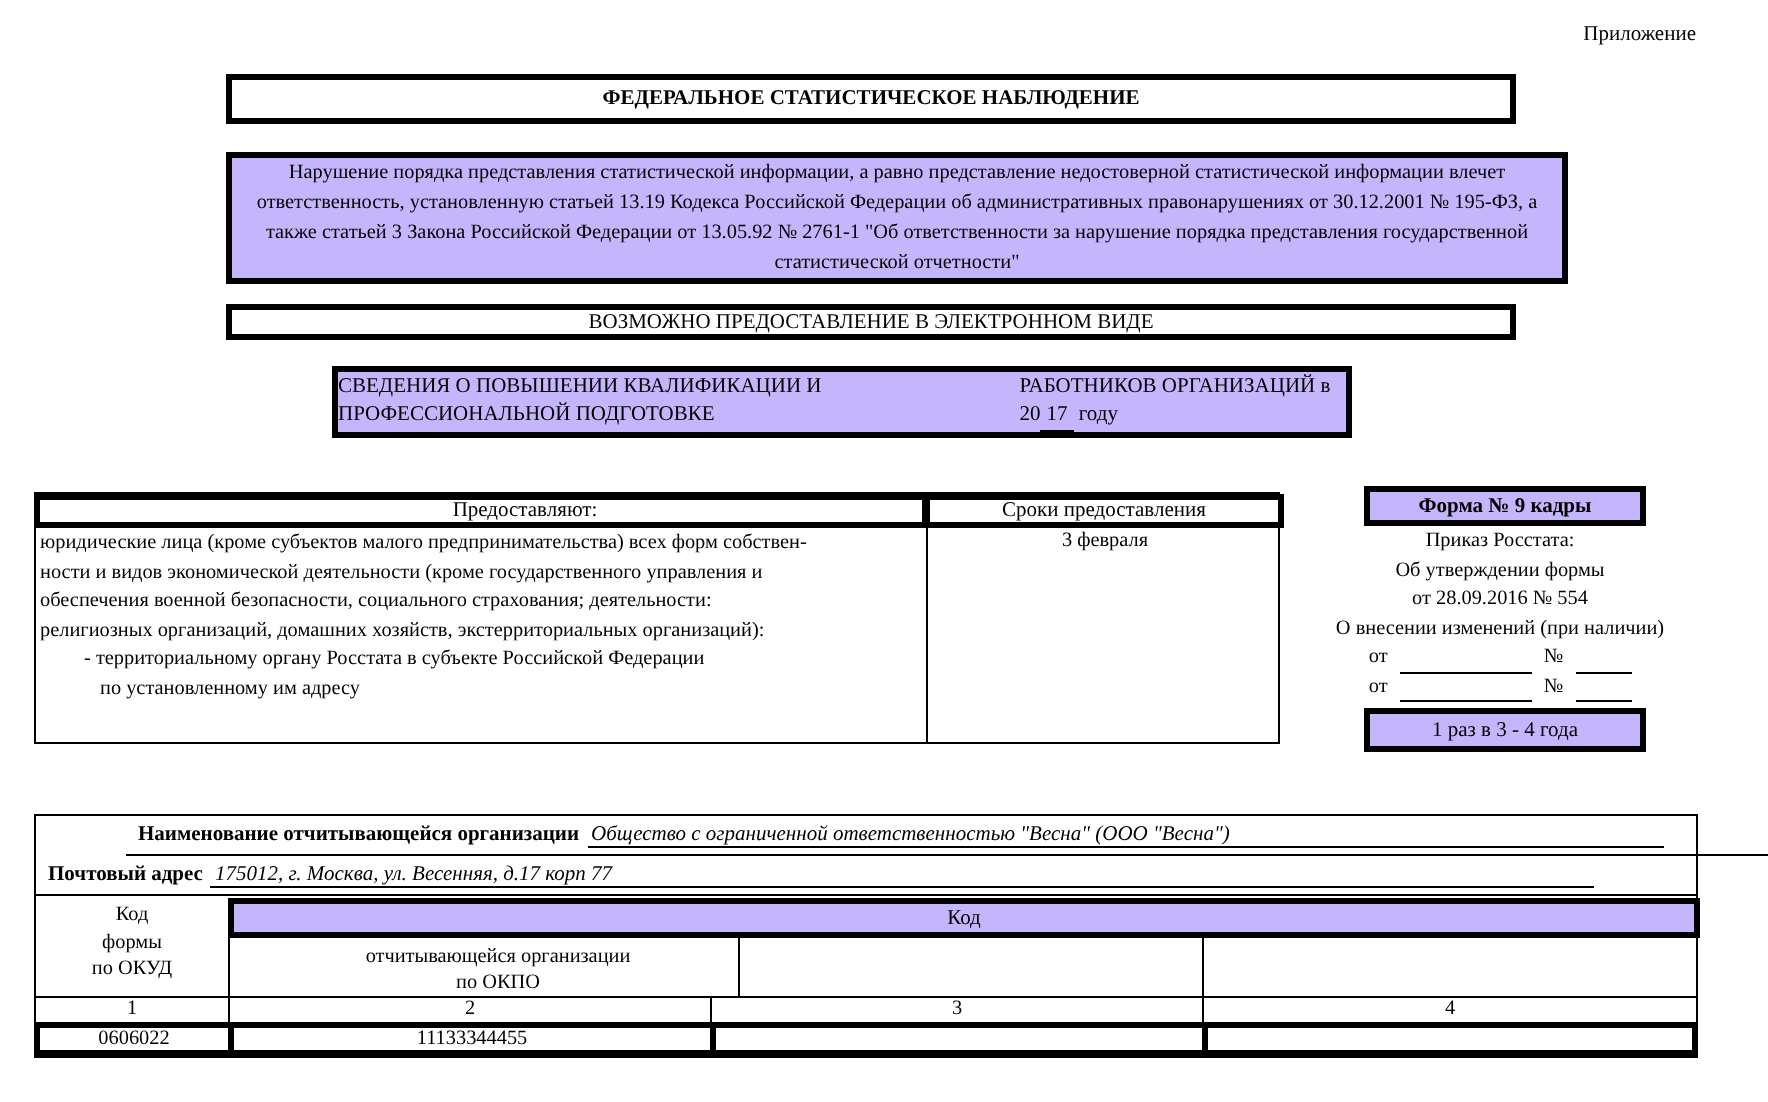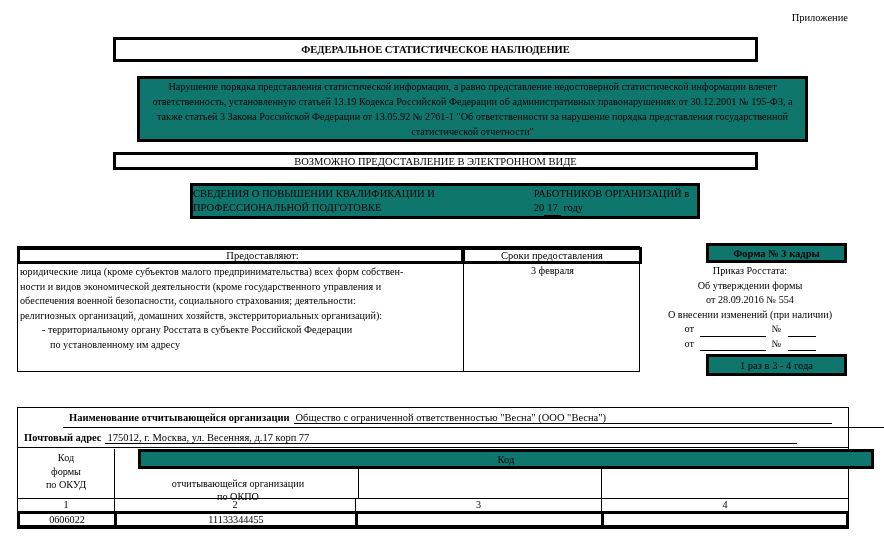--- a/index.html
+++ b/index.html
@@ -1,20 +1,20 @@
 <!DOCTYPE html>
 <html><head>
 <meta charset="utf-8">
 <style>
   html, body { margin:0; padding:0; background:#fff; }
   body { width:884px; height:551px; position:relative; overflow:hidden;
          font-family:"Liberation Serif", "DejaVu Serif", serif; color:#000; font-size:10.5px; }
   .abs { position:absolute; box-sizing:border-box; }
   .center { text-align:center; }
-  .gray { background:#0f766e;margin-left:24px; }
+  .gray { background:#c4b5fd; }
   .thick { border:3px solid #000; }
 
   #appendix { right:36px; top:12px; font-size:10.5px;padding-left:25px; }
   #fed-box { left:113px; top:37px; width:645px; height:25px; font-weight:bold; font-size:10.5px;
              display:flex; align-items:center; justify-content:center; }
   #warn-box { left:113px; top:76px; width:671px; height:66px; font-size:10.2px; line-height:15px;
               padding:2px 4px; display:flex; align-items:center; justify-content:center; }
   #elec-box { left:113px; top:152px; width:645px; height:18px;
               display:flex; align-items:center; justify-content:center; font-size:10.5px; }
   #title-box { left:166px; top:183px; width:510px; height:36px; line-height:14px; font-size:10.5px;
@@ -40,31 +40,31 @@
   .ot-row { display:flex; justify-content:center; align-items:flex-end; gap:6px; }
   .uline { display:inline-block; border-bottom:1px solid #000; height:11px; }
   #freq { left:682px; top:354px; width:141px; height:22px;
           display:flex; align-items:center; justify-content:center; font-size:10.5px; }
 
   
   #org-outer { left:17px; top:407px; width:832px; height:122px; border:1px solid #000; }
   .org-row { position:absolute; left:0; width:830px; height:20px; border-bottom:1px solid #000;
              display:flex; align-items:center; padding-left:6px; box-sizing:border-box; font-size:10.5px; }
   .org-row .lbl { font-weight:bold; margin-right:4px; white-space:nowrap; }
-  .org-row .val { border-bottom:1px solid #000; flex:0 0 auto; padding-left:2px; }
+  .org-row .val { border-bottom:1px solid #000; flex:0 0 auto; padding-left:2px;font-style:italic; }
   #row-name { top:0;margin-left:45px; }
   #row-addr { top:20px; }
 
   #code-cell { position:absolute; left:0; top:41px; width:97px; height:51px; border-right:1px solid #000;
                text-align:center; line-height:13.5px; font-size:10.2px; padding-top:2px; box-sizing:border-box; }
   #kod-hdr { position:absolute; left:96px; top:41px; width:736px; height:20px; border:3px solid #000;
              display:flex; align-items:center; justify-content:center; font-size:10.5px; box-sizing:border-box; }
   .subhdr { position:absolute; top:61px; height:29px; border-right:1px solid #000; box-sizing:border-box;
             text-align:center; font-size:10.2px; line-height:13px; }
-  #okpo-hdr { left:100px; width:241px; padding-top:8px; }
+  #okpo-hdr { left:111px; width:241px; padding-top:3px; }
   #c3-hdr { left:338px; width:246px; }
   #c4-hdr { left:584px; width:247px; border-right:none; }
   #num-row { position:absolute; left:0; top:90px; width:830px; height:13px; border-top:1px solid #000;
              font-size:10.2px; }
   .numcell { position:absolute; top:0; height:13px; text-align:center; line-height:12px;
              border-right:1px solid #000; box-sizing:border-box; }
   #data-row { position:absolute; left:-1px; top:103px; width:832px; height:18px; }
   .dcell { position:absolute; top:0; height:17px; border:3px solid #000; box-sizing:border-box;
            text-align:center; line-height:11px; font-size:10.2px; }
 </style>
@@ -97,21 +97,21 @@
     <div>юридические лица (кроме субъектов малого предпринимательства) всех форм собствен-</div>
     <div>ности и видов экономической деятельности (кроме государственного управления и</div>
     <div>обеспечения военной безопасности, социального страхования; деятельности:</div>
     <div>религиозных организаций, домашних хозяйств, экстерриториальных организаций):</div>
     <div class="indent">- территориальному органу Росстата в субъекте Российской Федерации</div>
     <div class="indent2">по установленному им адресу</div>
   </div>
   <div id="sub-deadline">3 февраля</div>
 </div>
 
-<div class="abs thick gray" id="form-no">Форма № 3 кадры</div>
+<div class="abs thick gray" id="form-no">Форма № 9 кадры</div>
 <div class="abs" id="order-block">
   <div>Приказ Росстата:</div>
   <div>Об утверждении формы</div>
   <div>от 28.09.2016 № 554</div>
   <div>О внесении изменений (при наличии)</div>
   <div class="ot-row">
     <span>от</span>
     <span class="uline" style="width:66px"></span>
     <span>№</span>
     <span class="uline" style="width:28px"></span>

